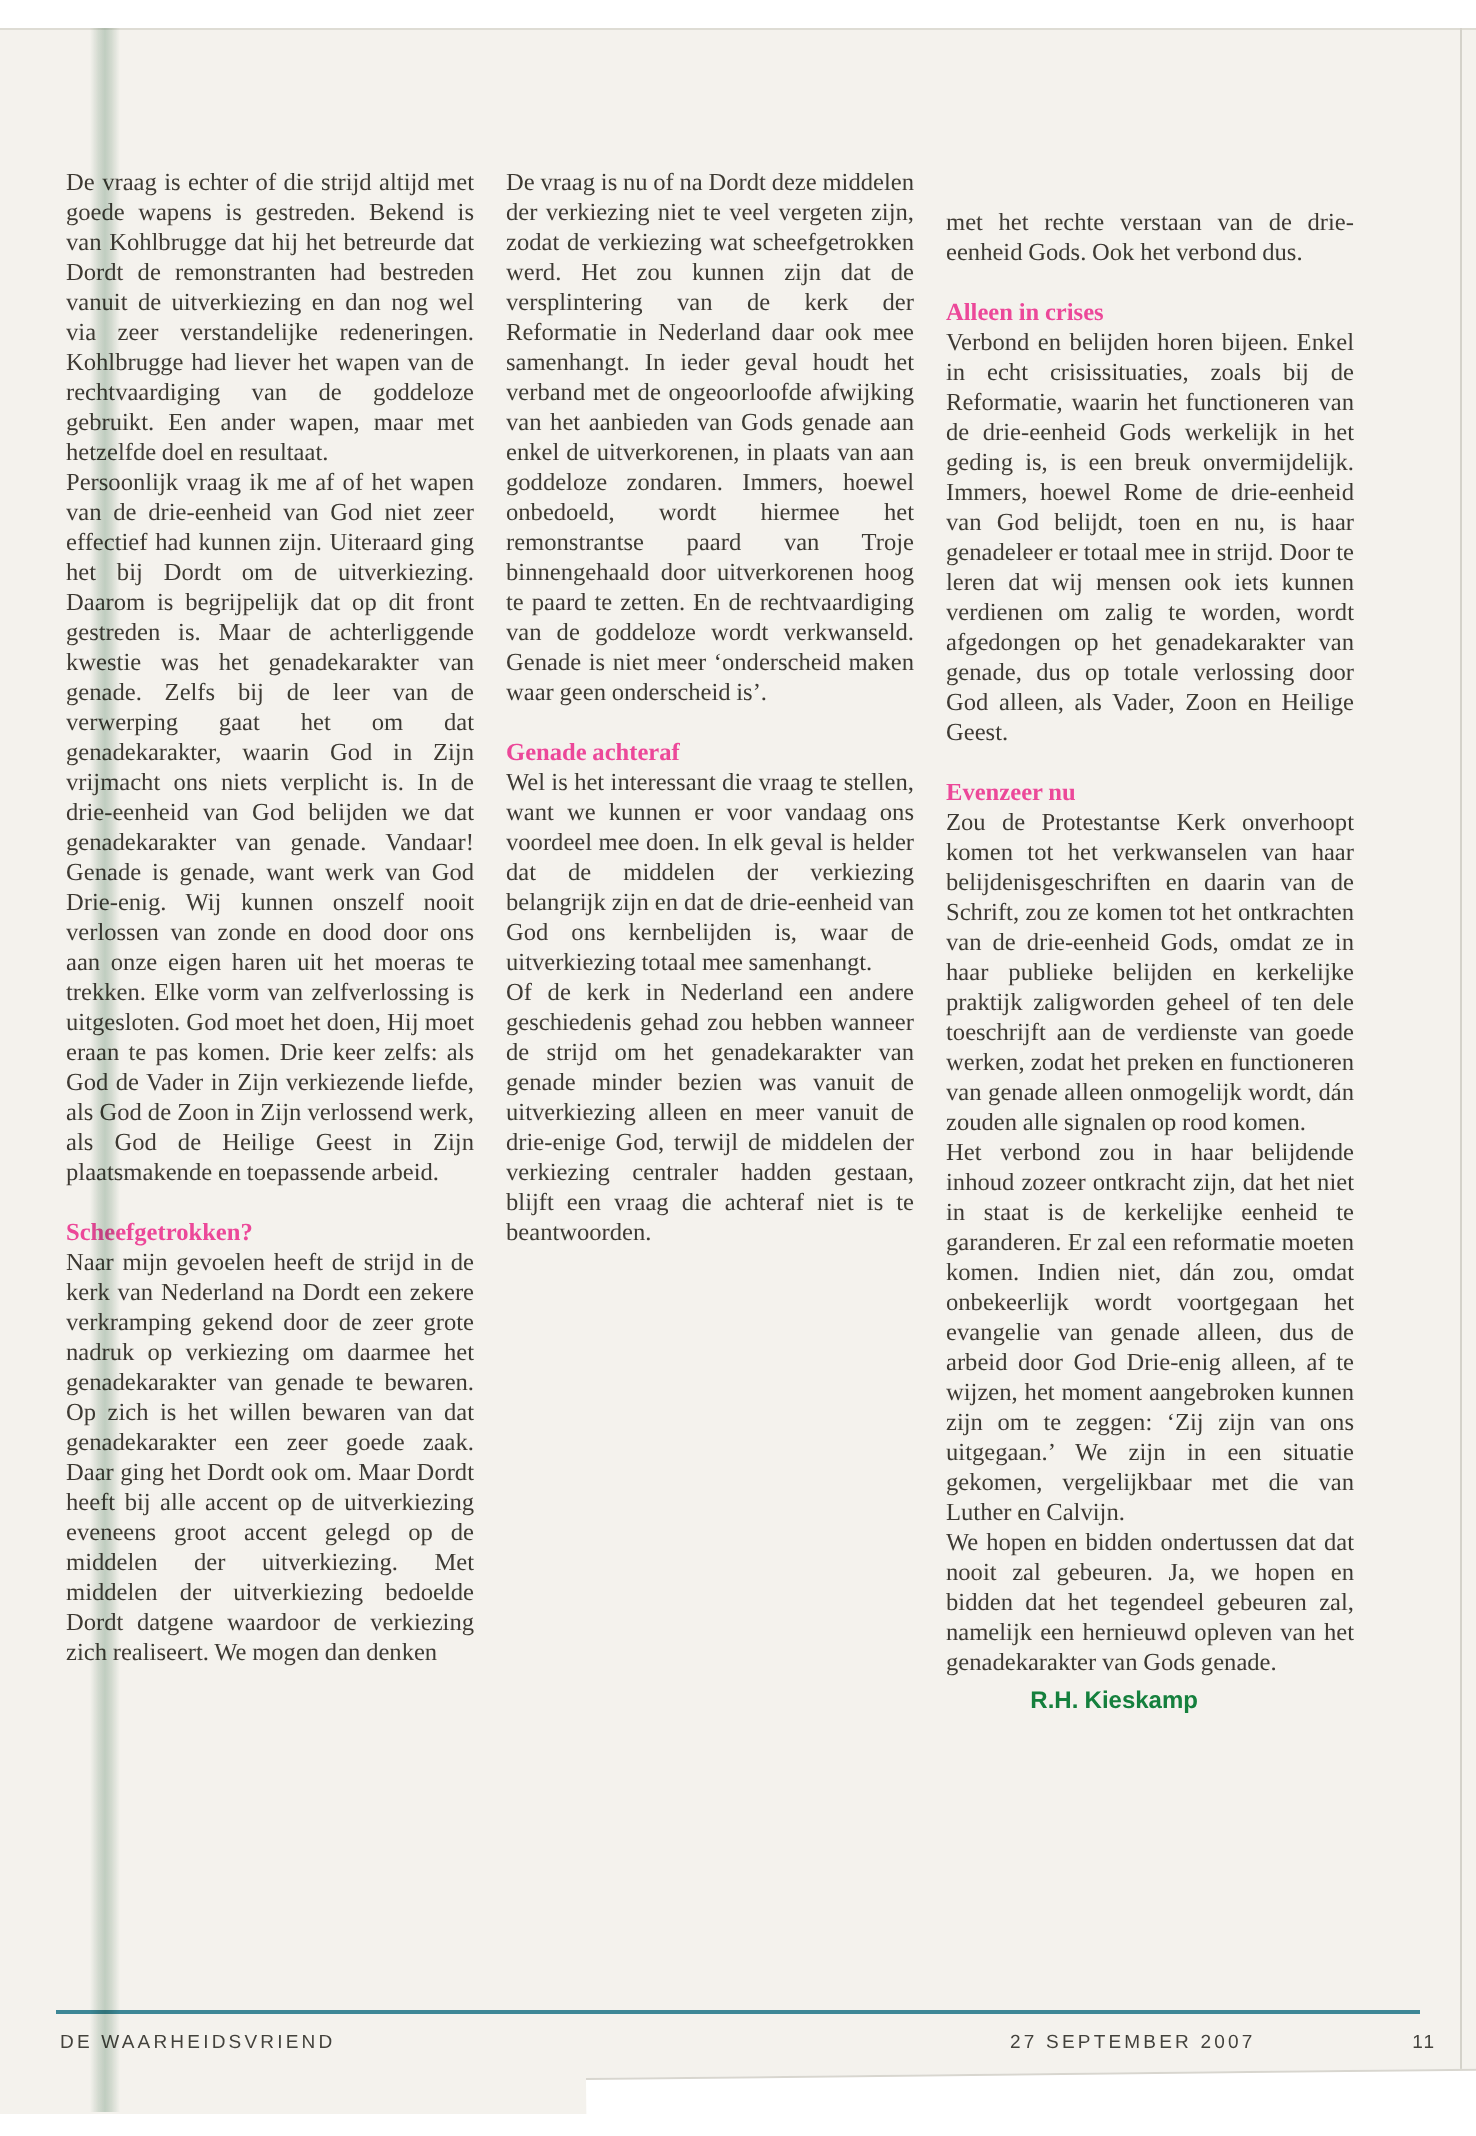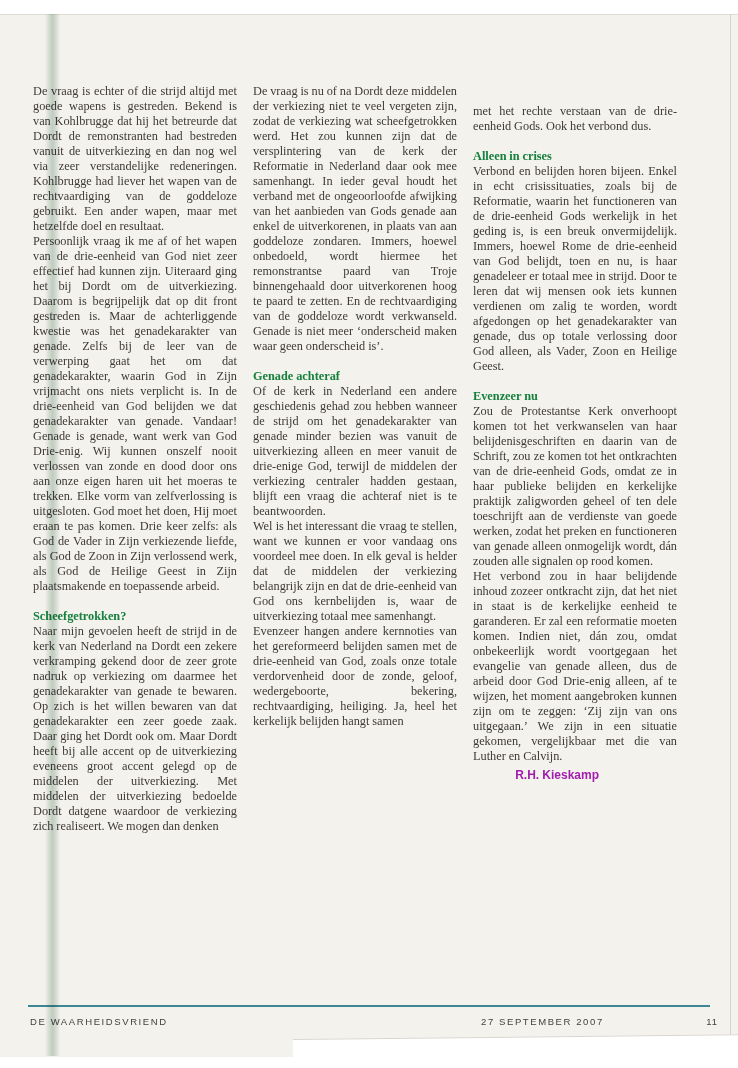--- a/index.html
+++ b/index.html
@@ -16,60 +16,60 @@
          background:linear-gradient(90deg,rgba(198,212,200,0) 0%,
            rgba(180,200,186,0.45) 28%,rgba(164,190,174,0.60) 50%,
            rgba(180,200,186,0.45) 72%,rgba(198,212,200,0) 100%);
          mix-blend-mode:multiply;pointer-events:none;z-index:5;}
   .article{position:absolute;top:84px;left:0;width:738px;}
   .col{position:absolute;top:0;width:204px;height:884px;overflow:hidden;
        font-size:12.3px;line-height:15px;color:#3e3a33;text-align:justify;
        hyphens:auto;-webkit-hyphens:auto;word-spacing:-0.2px;}
   .col-1{left:33px;} .col-2{left:253px;} .col-3{left:473px;margin-top:20px;}
   .col .paragraph{margin:0;}
-  .col .heading{margin:15px 0 0 0;font-weight:bold;color:#15803d;text-align:left;}
+  .col .heading{margin:15px 0 0 0;font-weight:bold;color:#ec4899;text-align:left;}
   .col .byline{margin:4px 0 0 0;font-family:"Liberation Sans",sans-serif;
        font-weight:bold;font-size:12px;text-align:right;padding-right:78px;
-       color:#a21caf;}
+       color:#15803d;}
   .footer-rule{position:absolute;left:28px;top:1005px;width:682px;height:2px;
        background:#3d8796;}
   .footer-text{position:absolute;top:1016px;font-family:"Liberation Sans",sans-serif;
        font-size:9.5px;letter-spacing:1.6px;color:#43423c;}
   .journal{left:30px;}
-  .date{left:481px;text-align:center;}
+  .date{left:505px;text-align:center;}
   .pagenum{right:20px;letter-spacing:1px;}
 </style>
 </head>
 <body>
 
 <div class="paper"></div>
 <div class="edge-right"></div>
 <div class="edge-bottom"></div>
 
 <div class="article">
   <div class="col col-1">
       <p class="paragraph">De vraag is echter of die strijd altijd met goede wapens is gestreden. Bekend is van Kohlbrugge dat hij het betreurde dat Dordt de remonstranten had bestreden vanuit de uitverkiezing en dan nog wel via zeer verstandelijke redeneringen. Kohlbrugge had liever het wapen van de rechtvaardiging van de goddeloze gebruikt. Een ander wapen, maar met hetzelfde doel en resultaat.</p>
       <p class="paragraph">Persoonlijk vraag ik me af of het wapen van de drie-eenheid van God niet zeer effectief had kunnen zijn. Uiteraard ging het bij Dordt om de uitverkiezing. Daarom is begrijpelijk dat op dit front gestreden is. Maar de achterliggende kwestie was het genadekarakter van genade. Zelfs bij de leer van de verwerping gaat het om dat genadekarakter, waarin God in Zijn vrijmacht ons niets verplicht is. In de drie-eenheid van God belijden we dat genadekarakter van genade. Vandaar! Genade is genade, want werk van God Drie-enig. Wij kunnen onszelf nooit verlossen van zonde en dood door ons aan onze eigen haren uit het moeras te trekken. Elke vorm van zelfverlossing is uitgesloten. God moet het doen, Hij moet eraan te pas komen. Drie keer zelfs: als God de Vader in Zijn verkiezende liefde, als God de Zoon in Zijn verlossend werk, als God de Heilige Geest in Zijn plaatsmakende en toepassende arbeid.</p>
       <p class="heading">Scheefgetrokken?</p>
       <p class="paragraph">Naar mijn gevoelen heeft de strijd in de kerk van Nederland na Dordt een zekere verkramping gekend door de zeer grote nadruk op verkiezing om daarmee het genadekarakter van genade te bewaren. Op zich is het willen bewaren van dat genadekarakter een zeer goede zaak. Daar ging het Dordt ook om. Maar Dordt heeft bij alle accent op de uitverkiezing eveneens groot accent gelegd op de middelen der uitverkiezing. Met middelen der uitverkiezing bedoelde Dordt datgene waardoor de verkiezing zich realiseert. We mogen dan denken</p>
     </div>
   <div class="col col-2">
       <p class="paragraph">De vraag is nu of na Dordt deze middelen der verkiezing niet te veel vergeten zijn, zodat de verkiezing wat scheefgetrokken werd. Het zou kunnen zijn dat de versplintering van de kerk der Reformatie in Nederland daar ook mee samenhangt. In ieder geval houdt het verband met de ongeoorloofde afwijking van het aanbieden van Gods genade aan enkel de uitverkorenen, in plaats van aan goddeloze zondaren. Immers, hoewel onbedoeld, wordt hiermee het remonstrantse paard van Troje binnengehaald door uitverkorenen hoog te paard te zetten. En de rechtvaardiging van de goddeloze wordt verkwanseld. Genade is niet meer ‘onderscheid maken waar geen onderscheid is’.</p>
       <p class="heading">Genade achteraf</p>
+      <p class="paragraph">Wel is het interessant die vraag te stellen, want we kunnen er voor vandaag ons voordeel mee doen. In elk geval is helder dat de middelen der verkiezing belangrijk zijn en dat de drie-eenheid van God ons kernbelijden is, waar de uitverkiezing totaal mee samenhangt.</p>
       <p class="paragraph">Of de kerk in Nederland een andere geschiedenis gehad zou hebben wanneer de strijd om het genadekarakter van genade minder bezien was vanuit de uitverkiezing alleen en meer vanuit de drie-enige God, terwijl de middelen der verkiezing centraler hadden gestaan, blijft een vraag die achteraf niet is te beantwoorden.</p>
-      <p class="paragraph">Wel is het interessant die vraag te stellen, want we kunnen er voor vandaag ons voordeel mee doen. In elk geval is helder dat de middelen der verkiezing belangrijk zijn en dat de drie-eenheid van God ons kernbelijden is, waar de uitverkiezing totaal mee samenhangt.</p>
-      <p class="paragraph">Evenzeer hangen andere kernnoties van het gereformeerd belijden samen met de drie-eenheid van God, zoals onze totale verdorvenheid door de zonde, geloof, wedergeboorte, bekering, rechtvaardiging, heiliging. Ja, heel het kerkelijk belijden hangt samen</p>
     </div>
   <div class="col col-3">
       <p class="paragraph">met het rechte verstaan van de drie-eenheid Gods. Ook het verbond dus.</p>
       <p class="heading">Alleen in crises</p>
       <p class="paragraph">Verbond en belijden horen bijeen. Enkel in echt crisissituaties, zoals bij de Reformatie, waarin het functioneren van de drie-eenheid Gods werkelijk in het geding is, is een breuk onvermijdelijk. Immers, hoewel Rome de drie-eenheid van God belijdt, toen en nu, is haar genadeleer er totaal mee in strijd. Door te leren dat wij mensen ook iets kunnen verdienen om zalig te worden, wordt afgedongen op het genadekarakter van genade, dus op totale verlossing door God alleen, als Vader, Zoon en Heilige Geest.</p>
       <p class="heading">Evenzeer nu</p>
       <p class="paragraph">Zou de Protestantse Kerk onverhoopt komen tot het verkwanselen van haar belijdenisgeschriften en daarin van de Schrift, zou ze komen tot het ontkrachten van de drie-eenheid Gods, omdat ze in haar publieke belijden en kerkelijke praktijk zaligworden geheel of ten dele toeschrijft aan de verdienste van goede werken, zodat het preken en functioneren van genade alleen onmogelijk wordt, dán zouden alle signalen op rood komen.</p>
       <p class="paragraph">Het verbond zou in haar belijdende inhoud zozeer ontkracht zijn, dat het niet in staat is de kerkelijke eenheid te garanderen. Er zal een reformatie moeten komen. Indien niet, dán zou, omdat onbekeerlijk wordt voortgegaan het evangelie van genade alleen, dus de arbeid door God Drie-enig alleen, af te wijzen, het moment aangebroken kunnen zijn om te zeggen: ‘Zij zijn van ons uitgegaan.’ We zijn in een situatie gekomen, vergelijkbaar met die van Luther en Calvijn.</p>
+      <p class="paragraph">We hopen en bidden ondertussen dat dat nooit zal gebeuren. Ja, we hopen en bidden dat het tegendeel gebeuren zal, namelijk een hernieuwd opleven van het genadekarakter van Gods genade.</p>
       <p class="byline">R.H. Kieskamp</p>
     </div>
 </div>
 
 <div class="footer-rule"></div>
 <div class="footer-text journal">DE WAARHEIDSVRIEND</div>
 <div class="footer-text date">27 SEPTEMBER 2007</div>
 <div class="footer-text pagenum">11</div>
 
 <div class="strip"></div>

